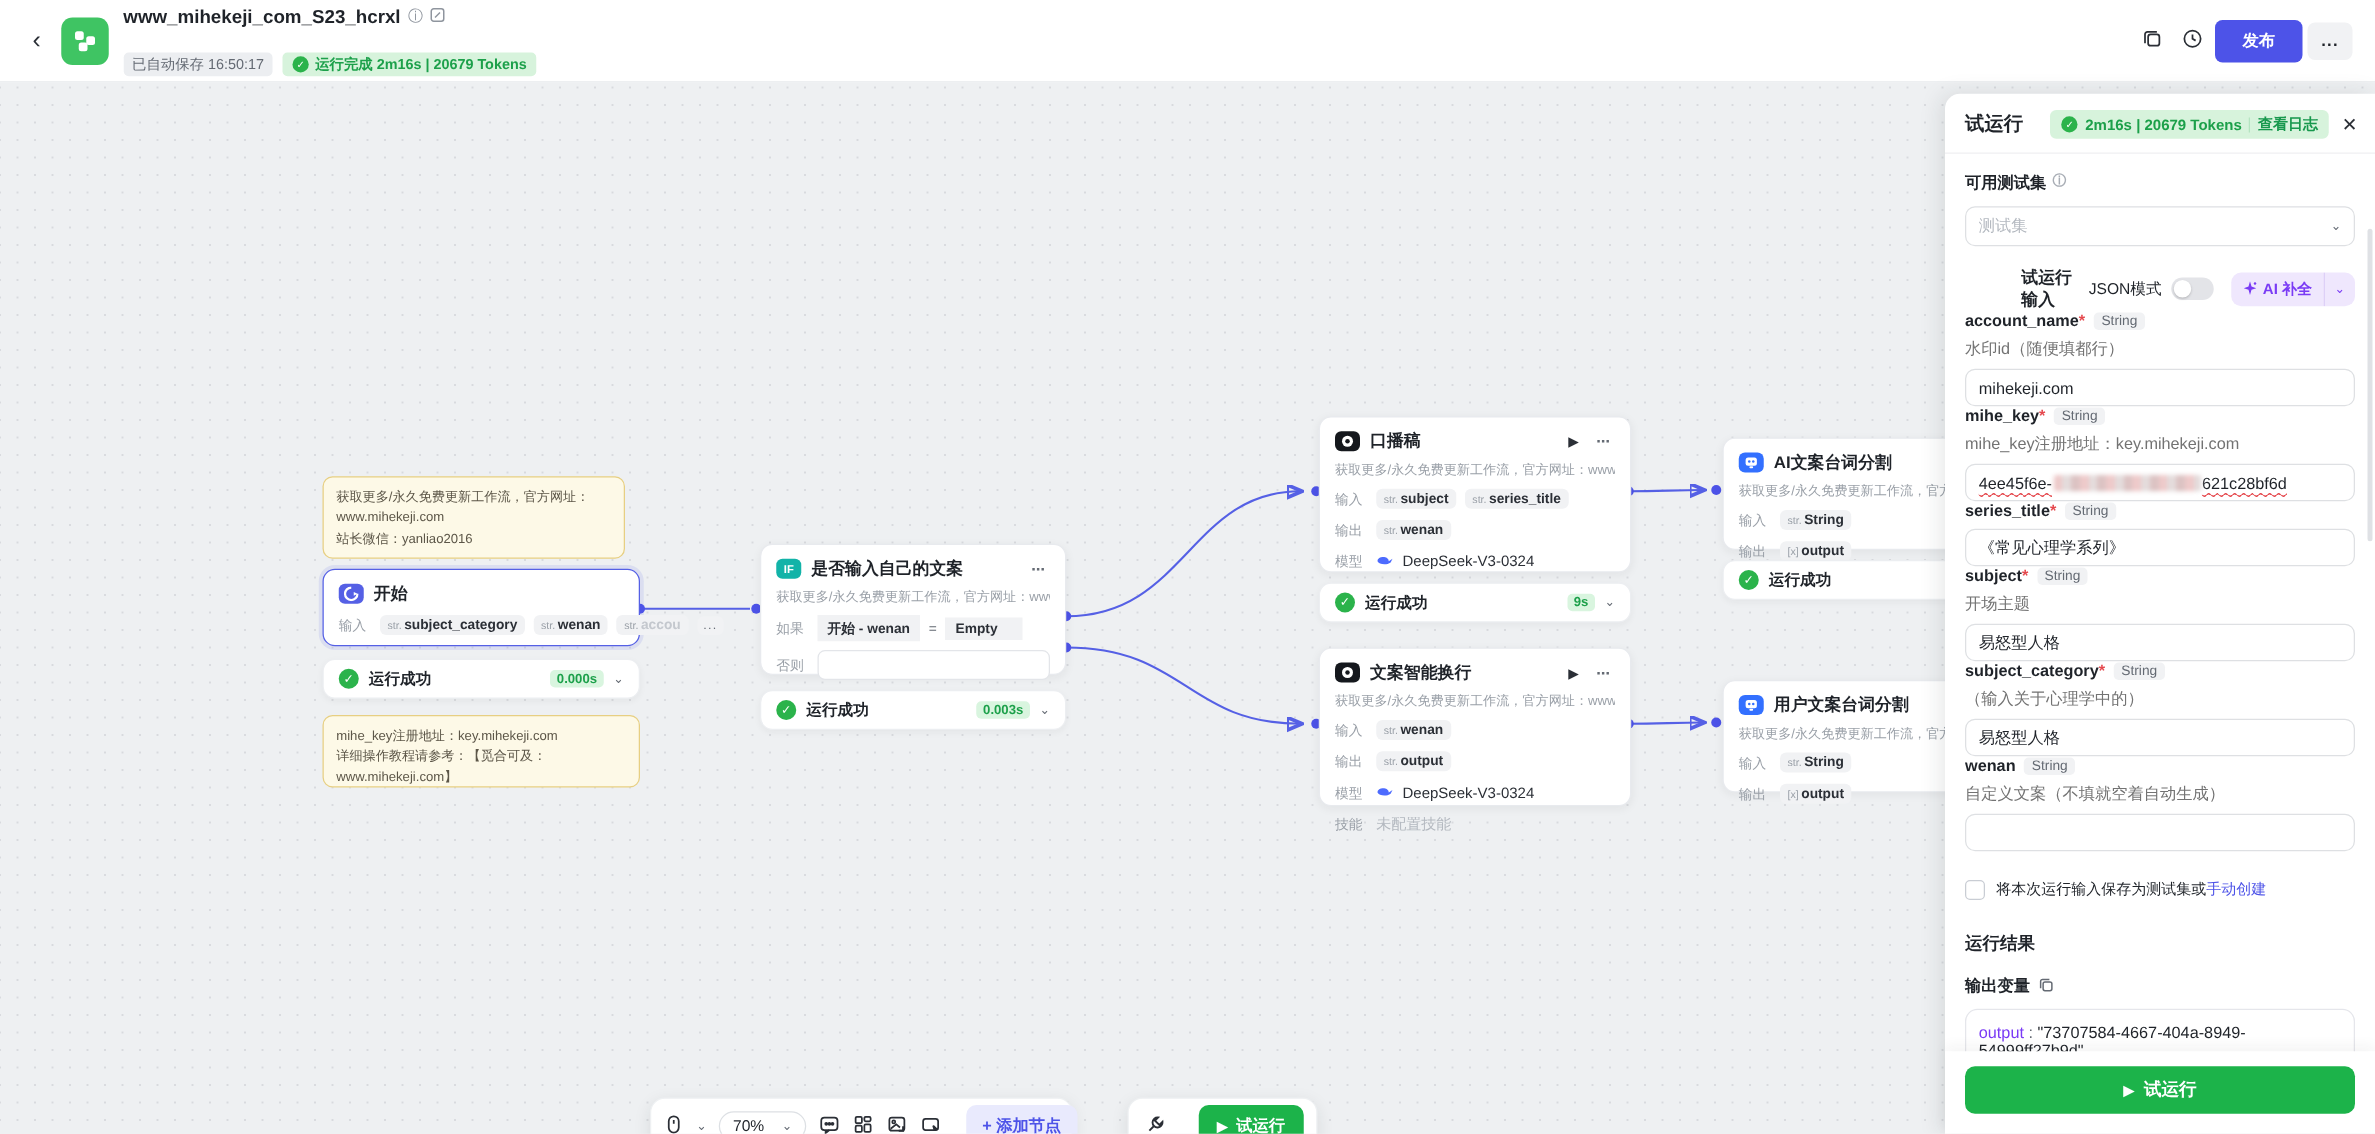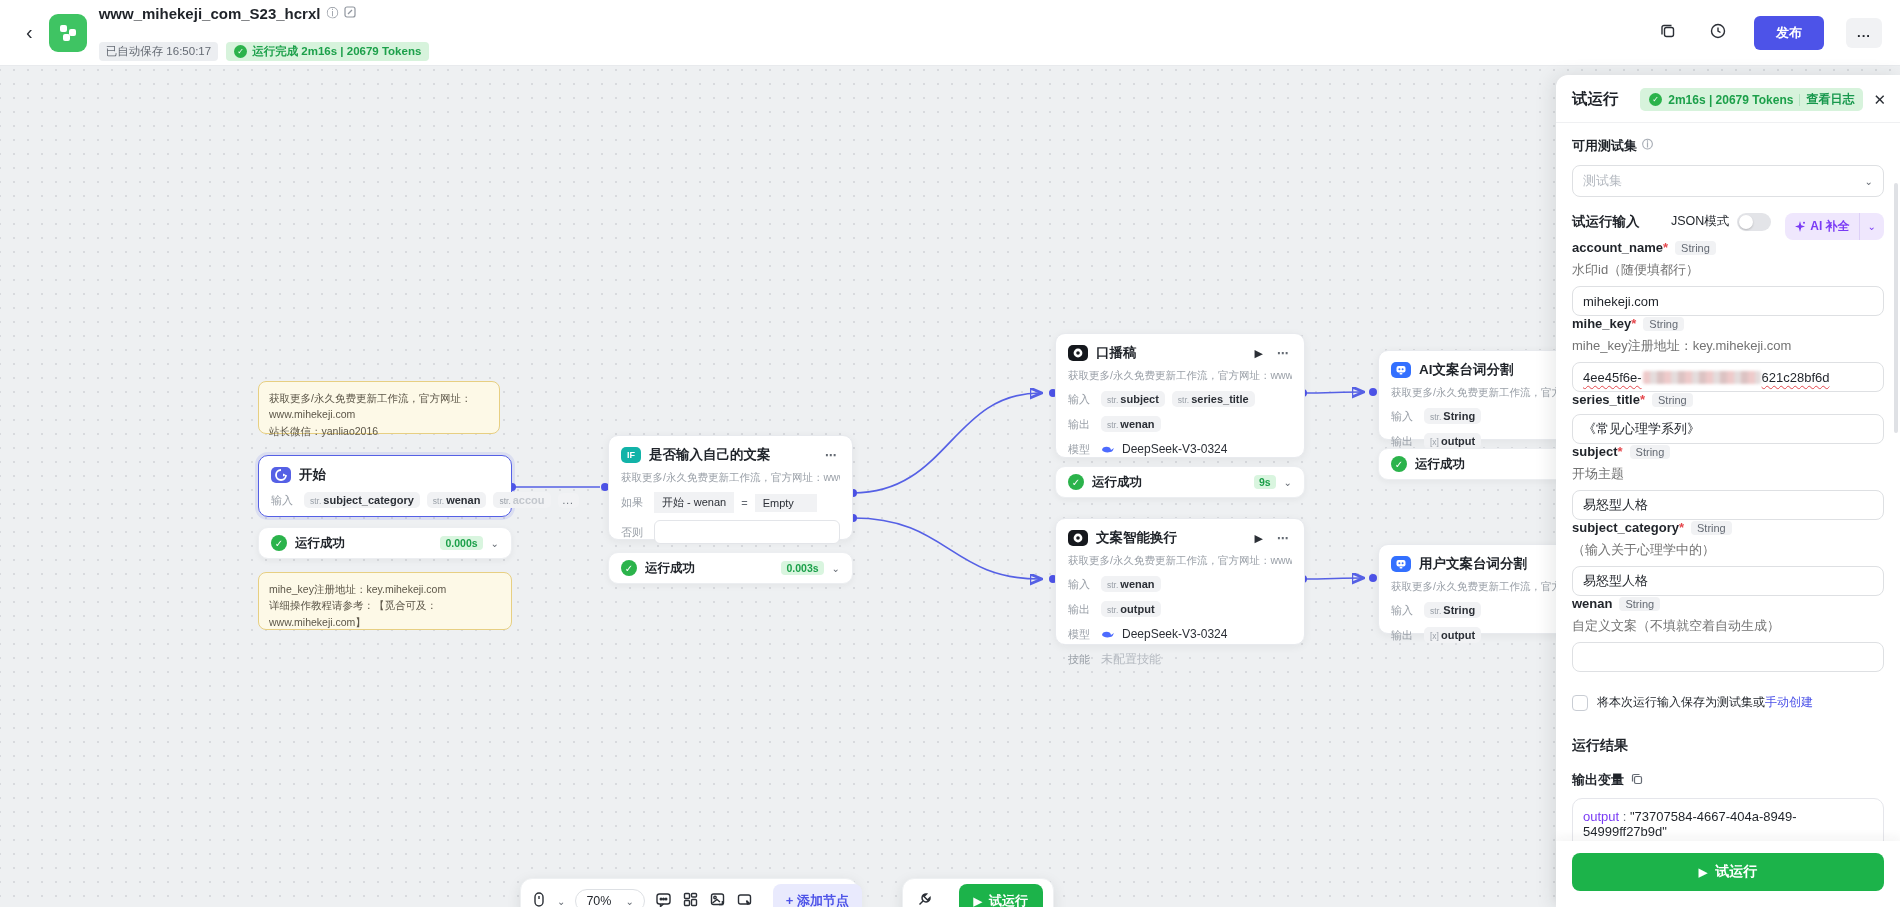--- a/index.html
+++ b/index.html
@@ -41,40 +41,40 @@
     box-shadow:0 2px 6px rgba(31,35,41,.05); display:flex; align-items:center; gap:8px; padding:0 12px; height:32px; }
   .chk { width:16px; height:16px; border-radius:50%; background:#2bb34b; color:#fff; font-size:10px;
     display:flex; align-items:center; justify-content:center; flex:none; }
   .st-label { font-size:12.5px; font-weight:bold; flex:1; }
   .t-badge { background:#d9f5df; color:#1ca04a; font-size:10.5px; font-weight:bold; border-radius:4px; padding:1px 5px; }
   .chev { color:#646a73; font-size:10px; }
 
   .note { position:absolute; z-index:2; background:#fdf9e7; border:1px solid #e7cf82; border-radius:8px;
     padding:8px 10px; font-size:10.5px; color:#5c5648; line-height:1.55; }
 
-  .cond-box { background:#f1f2f4; border-radius:0; padding:3px 8px; font-size:11px; font-weight:normal; color:#2b2f36; white-space:nowrap; }
+  .cond-box { background:#f1f2f4; border-radius:0; padding:3px 8px; font-size:11px; font-weight:bold; color:#2b2f36; white-space:nowrap; }
   .cond-empty { background:#fff; border:1px solid #e3e5e9; border-radius:6px; height:24px; flex:1; }
 
   
   #topbar { position:absolute; top:0; left:0; right:0; height:66px; background:#fff; z-index:10;
     border-bottom:1px solid #e8eaed; display:flex; align-items:center; padding:0 18px; }
   .back { font-size:20px; color:#2b2f36; background:none; border:none; padding:4px 8px; cursor:pointer; }
   .app-ico { width:38px; height:38px; border-radius:9px; background:#3fc463; margin:0 12px 0 8px;
     display:flex; align-items:center; justify-content:center; flex:none; }
   .titlecol { display:flex; flex-direction:column; gap:20px; }
   .titlerow { display:flex; align-items:center; gap:6px; }
   .wf-title { font-size:15px; font-weight:bold; }
   .t-ico { color:#8f959e; font-size:12px; }
   .badgerow { display:flex; align-items:center; gap:8px; }
   .badge-gray { background:#eceef1; color:#646a73; font-size:11.5px; border-radius:4px; padding:2px 7px; }
   .badge-green { background:#d7f3dc; color:#1ca04a; font-size:11.5px; font-weight:bold; border-radius:4px;
     padding:2px 8px; display:flex; align-items:center; gap:5px; }
   .chk-sm { width:13px; height:13px; border-radius:50%; background:#2bb34b; color:#fff; font-size:8px;
     display:flex; align-items:center; justify-content:center; }
-  #topbar .right { margin-left:auto; display:flex; align-items:center; gap:22px; }
+  #topbar .right { margin-left:auto; display:flex; align-items:center; gap:4px; }
   .tb-icobtn { background:none; border:none; color:#2b2f36; cursor:pointer; width:28px; height:28px; }
   .publish { background:#4d53e8; color:#fff; border:none; border-radius:6px; font-size:13px; font-weight:bold;
     padding:8px 22px; cursor:pointer; }
   .more-btn { background:#f1f2f4; border:none; border-radius:6px; width:36px; height:30px; color:#1f2329;
     font-weight:bold; letter-spacing:1px; cursor:pointer; }
 
   
   .dock { position:absolute; top:878px; height:46px; background:#fff; border:1px solid #eef0f2; border-radius:12px;
     box-shadow:0 4px 14px rgba(31,35,41,.10); display:flex; align-items:center; z-index:15; padding:0 10px; gap:10px; }
   #dock-left { left:520px; width:338px; }
@@ -97,21 +97,21 @@
     font-size:12px; font-weight:bold; color:#1ca04a; cursor:pointer; }
   .p-badge .sep { width:1px; height:12px; background:#b4e4c0; }
   .p-badge .log { color:#17984d; }
   .p-close { background:none; border:none; font-size:15px; color:#2b2f36; cursor:pointer; }
   .p-divider { height:1px; background:#eff0f2; }
   .p-body { padding:14px 16px 0 16px; position:relative; }
   .sec-label { font-size:13px; font-weight:bold; display:flex; align-items:flex-start; gap:5px; }
   .info-ico { color:#a8adb5; font-size:11px; }
   .p-select { margin-top:10px; height:32px; border:1px solid #dee0e3; border-radius:8px; display:flex; align-items:center;
     padding:0 10px; color:#b4b9c0; font-size:13px; justify-content:space-between; cursor:pointer; }
-  .in-row { margin-top:16px; display:flex; gap:8px; }
+  .in-row { margin-top:16px; display:flex; align-items:center; gap:8px;margin-left:45px; }
   .in-title { font-size:13.5px; font-weight:bold; flex:1; }
   .json-lab { font-size:12.5px; color:#1f2329; }
   .toggle { width:34px; height:18px; border-radius:9px; background:#e3e4e8; position:relative; cursor:pointer; flex:none; }
   .toggle .knob { position:absolute; left:2px; top:2px; width:14px; height:14px; border-radius:50%; background:#fff;
     box-shadow:0 1px 2px rgba(0,0,0,.2); }
   .ai-btn { margin-left:6px; background:#efe7fd; border-radius:8px; display:flex; align-items:stretch; overflow:hidden; cursor:pointer; }
   .ai-main { padding:5px 9px; color:#7a3bf5; font-size:12px; font-weight:bold; display:flex; align-items:center; gap:4px; }
   .ai-sep { width:1px; background:#ddd0f7; }
   .ai-chev { padding:5px 8px; color:#7a3bf5; font-size:10px; display:flex; align-items:center; }
 
@@ -165,21 +165,21 @@
     <circle cx="853" cy="493" r="4"></circle>
       <circle cx="853" cy="518" r="4"></circle>
     <circle cx="1053" cy="393" r="4"></circle>
       <circle cx="1303" cy="393" r="4"></circle>
     <circle cx="1053" cy="579" r="4"></circle>
       <circle cx="1303" cy="579" r="4"></circle>
     <circle cx="1373" cy="392" r="4"></circle>
       <circle cx="1373" cy="578" r="4"></circle>
   </svg>
 
-  <div class="note" style="left:258px; top:381px; width:242px; height:53px;">
+  <div class="note" style="left:258px; top:381px; width:242px; height:66px;">
     <div>获取更多/永久免费更新工作流，官方网址：</div>
     <div>www.mihekeji.com</div>
     <div>站长微信：yanliao2016</div>
   </div>
 
   <div class="node selected" style="left:258px; top:455px; width:254px; height:62px;">
     <div class="node-head">
       <span class="node-ico ico-start">
         <svg width="12" height="12" viewBox="0 0 12 12">
             <path d="M6 1a5 5 0 1 0 5 5" stroke="#fff" stroke-width="1.8" fill="none"></path>

